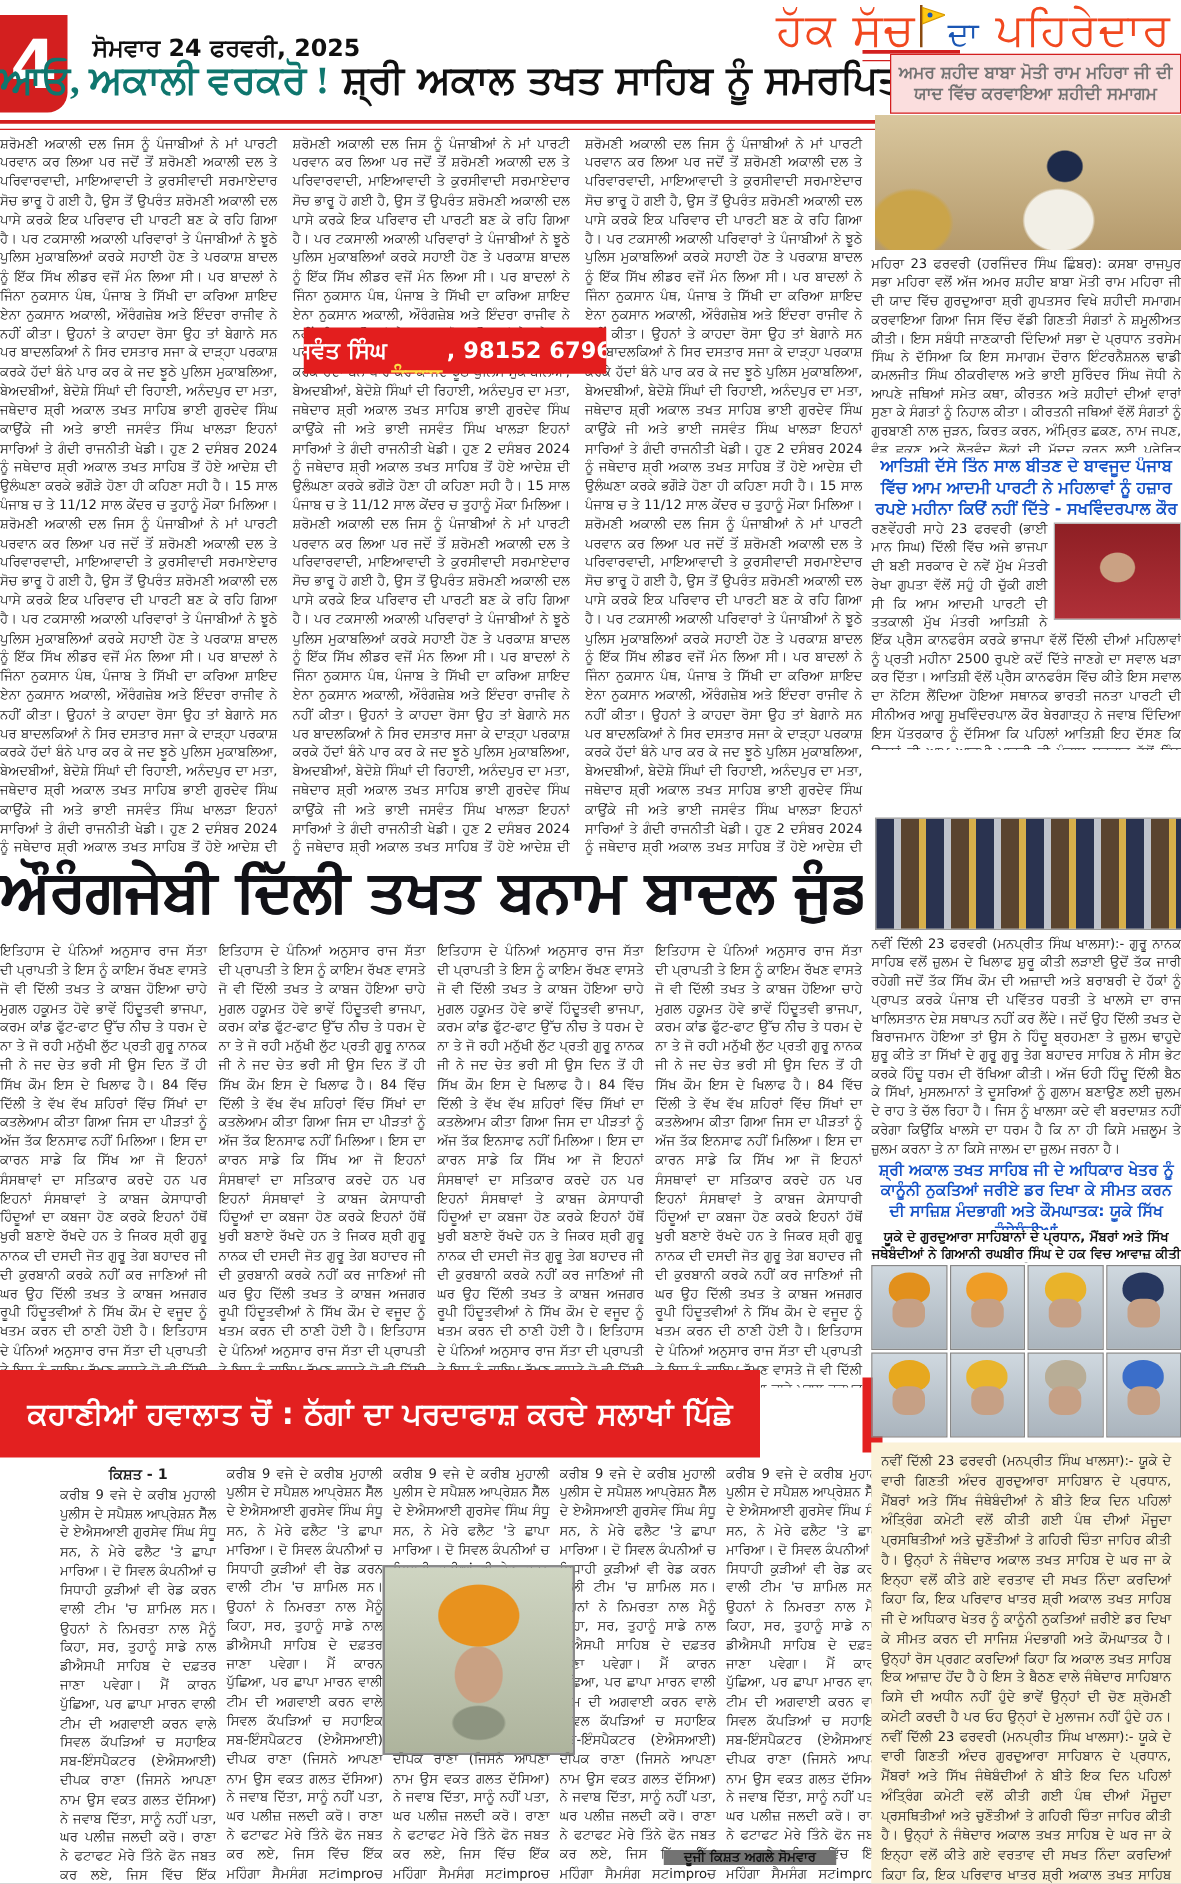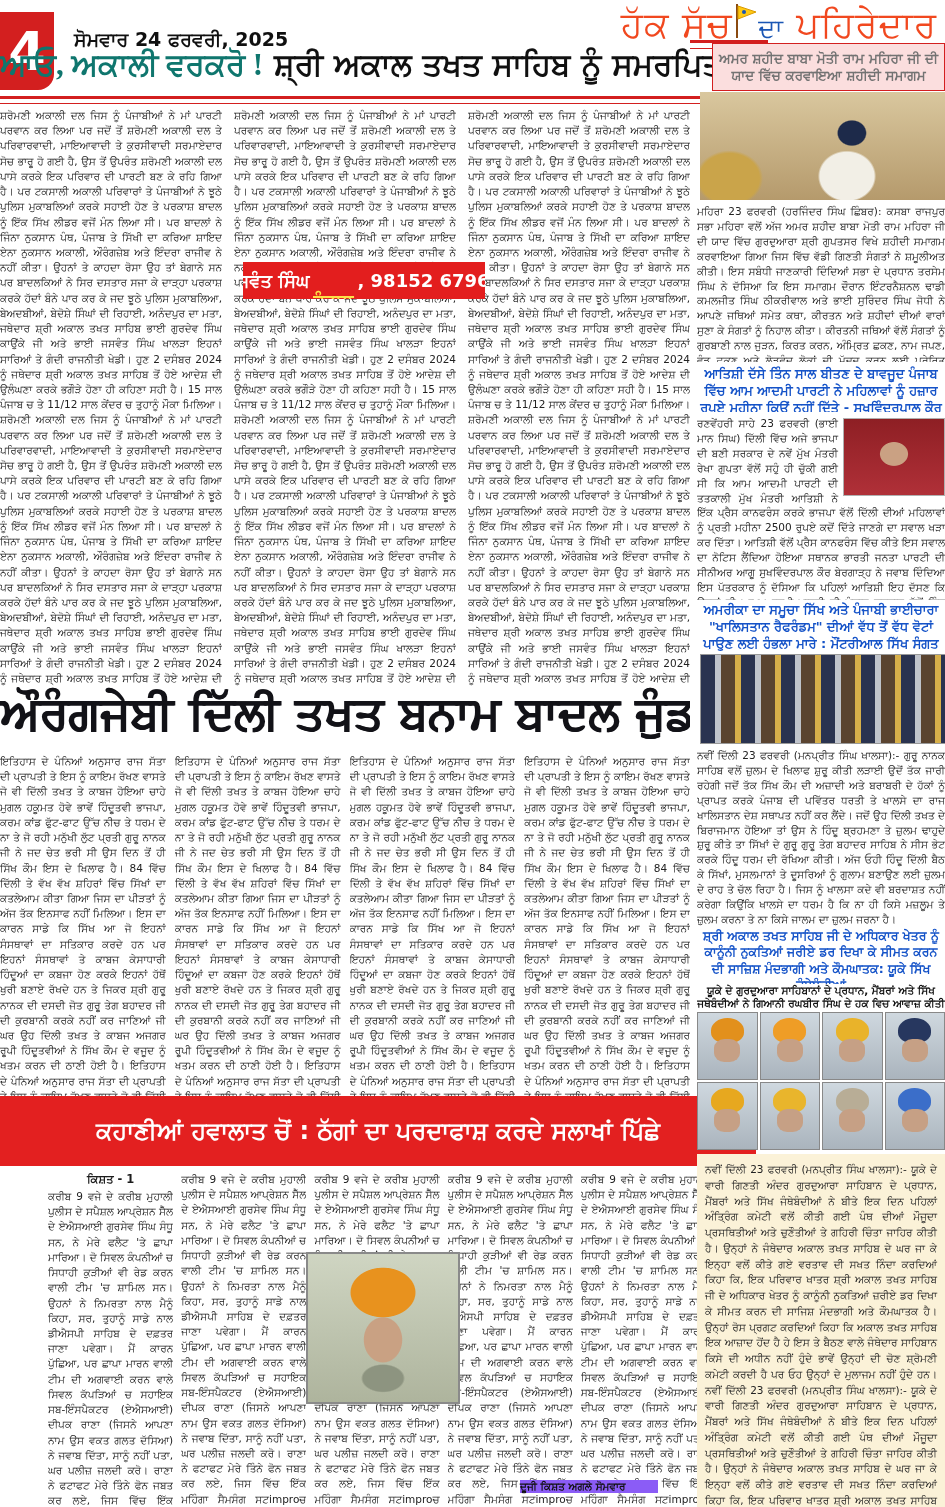--- a/index.html
+++ b/index.html
@@ -38,30 +38,30 @@
                  overflow:hidden; z-index:3; }
   .contact-box .hl { color:#fde047; padding:0 4px;margin-top:41px; }
 
   
   .mid-headline { position:absolute; left:0; top:686px; width:690px; height:62px;
                   font-size:46px; font-weight:bold; color:#121217; text-align:center;
                   white-space:nowrap; overflow:hidden; text-shadow:1px 0 0 #121217; }
   .mid-cols { left:0; top:754px; width:690px; height:356px; gap:9px; }
 
   
-  .banner { position:absolute; left:0; top:1096px; width:756px; height:70px; background:#e32020;
+  .banner { position:absolute; left:0; top:1096px; width:608px; height:70px; background:#e32020;
             color:#fff; font-weight:bold; text-align:center; display:flex; flex-direction:column;
             justify-content:center; gap:2px; overflow:hidden; }
   .banner .l1 { font-size:24px; white-space:nowrap; }
   .banner .l2 { font-size:23px; white-space:nowrap; }
   .banner-edge { position:absolute; left:690px; top:1102px; width:16px; height:60px; background:#e32020; }
   .serial-cols { left:0; top:1172px; width:658px; height:335px; gap:8px;margin-left:48px; }
   .kishat { font-size:11.5px; font-weight:bold; text-align:center; margin-bottom:3px; }
-  .serial-footer { position:absolute; left:520px; top:1480px; width:138px; text-align:left;
-                   font-size:10.5px; font-weight:bold; color:#111; background:#8b5cf6; z-index:3; }
+  .serial-footer { position:absolute; left:531px; top:1480px; width:138px; text-align:center;
+                   font-size:10.5px; font-weight:bold; color:#111; background:#737373; z-index:3; }
   .taggar-photo { position:absolute; left:306px; top:1252px; width:150px; height:148px; z-index:3;
                   border:2px solid #8a8a8a; background:
                   radial-gradient(55px 42px at 50% 26%, #e8921e 58%, rgba(0,0,0,0) 60%),
                   radial-gradient(34px 40px at 50% 58%, #c9a183 55%, rgba(0,0,0,0) 58%),
                   radial-gradient(40px 26px at 50% 84%, #8d9480 50%, rgba(0,0,0,0) 55%),
                   linear-gradient(#cfd5c2, #aeb49d); }
 
   
   .rr-pinkbox { position:absolute; left:712px; top:43px; width:231px; height:46px;
                 background:#fbdede; border:1px solid #d31f1f; color:#737373; font-weight:bold;
@@ -167,21 +167,20 @@
   <div class="rr-pinkbox">ਅਮਰ ਸ਼ਹੀਦ ਬਾਬਾ ਮੋਤੀ ਰਾਮ ਮਹਿਰਾ ਜੀ ਦੀ ਯਾਦ ਵਿੱਚ ਕਰਵਾਇਆ ਸ਼ਹੀਦੀ ਸਮਾਗਮ</div>
   <div class="rr-photo-musician"></div>
   <div class="rr-body" style="left:697px; top:204px; width:248px; height:158px;">ਮਹਿਰਾ 23 ਫਰਵਰੀ (ਹਰਜਿੰਦਰ ਸਿੰਘ ਛਿੰਬਰ): ਕਸਬਾ ਰਾਜਪੁਰ ਸਭਾ ਮਹਿਰਾ ਵਲੋਂ ਅੱਜ ਅਮਰ ਸ਼ਹੀਦ ਬਾਬਾ ਮੋਤੀ ਰਾਮ ਮਹਿਰਾ ਜੀ ਦੀ ਯਾਦ ਵਿੱਚ ਗੁਰਦੁਆਰਾ ਸ਼੍ਰੀ ਗੁਪਤਸਰ ਵਿਖੇ ਸ਼ਹੀਦੀ ਸਮਾਗਮ ਕਰਵਾਇਆ ਗਿਆ ਜਿਸ ਵਿੱਚ ਵੱਡੀ ਗਿਣਤੀ ਸੰਗਤਾਂ ਨੇ ਸ਼ਮੂਲੀਅਤ ਕੀਤੀ। ਇਸ ਸਬੰਧੀ ਜਾਣਕਾਰੀ ਦਿੰਦਿਆਂ ਸਭਾ ਦੇ ਪ੍ਰਧਾਨ ਤਰਸੇਮ ਸਿੰਘ ਨੇ ਦੱਸਿਆ ਕਿ ਇਸ ਸਮਾਗਮ ਦੌਰਾਨ ਇੰਟਰਨੈਸ਼ਨਲ ਢਾਡੀ ਕਮਲਜੀਤ ਸਿੰਘ ਠੀਕਰੀਵਾਲ ਅਤੇ ਭਾਈ ਸੁਰਿੰਦਰ ਸਿੰਘ ਜੋਧੀ ਨੇ ਆਪਣੇ ਜਥਿਆਂ ਸਮੇਤ ਕਥਾ, ਕੀਰਤਨ ਅਤੇ ਸ਼ਹੀਦਾਂ ਦੀਆਂ ਵਾਰਾਂ ਸੁਣਾ ਕੇ ਸੰਗਤਾਂ ਨੂੰ ਨਿਹਾਲ ਕੀਤਾ। ਕੀਰਤਨੀ ਜਥਿਆਂ ਵੱਲੋਂ ਸੰਗਤਾਂ ਨੂੰ ਗੁਰਬਾਣੀ ਨਾਲ ਜੁੜਨ, ਕਿਰਤ ਕਰਨ, ਅੰਮ੍ਰਿਤ ਛਕਣ, ਨਾਮ ਜਪਣ, ਵੰਡ ਛਕਣ ਅਤੇ ਲੋੜਵੰਦ ਲੋਕਾਂ ਦੀ ਮੱਦਦ ਕਰਨ ਲਈ ਪ੍ਰੇਰਿਤ ਕੀਤਾ। ਸਮਾਗਮ ਦੇ ਅਖੀਰ ਵਿੱਚ ਪ੍ਰਬੰਧਕਾਂ ਵੱਲੋਂ ਸ਼ਹੀਦੀ ਸਮਾਗਮ ਵਿੱਚ ਹਾਜ਼ਰੀ ਭਰਨ ਵਾਲੇ ਜਥਿਆਂ ਅਤੇ ਪਤਵੰਤੇ ਸੱਜਣਾਂ ਨੂੰ ਯਾਦਗਾਰੀ ਚਿੰਨ੍ਹ ਅਤੇ ਸਿਰੋਪਾਓ ਦੇ ਕੇ ਸਨਮਾਨਿਤ ਕੀਤਾ। ਇਸ ਮੌਕੇ ਦੁੱਧ ਦਾ ਅਤੁੱਟ ਲੰਗਰ ਵਰਤਾਇਆ ਗਿਆ।</div>
 
   <div class="rr-head" style="left:697px; top:366px; width:248px; height:46px;">ਆਤਿਸ਼ੀ ਦੱਸੇ ਤਿੰਨ ਸਾਲ ਬੀਤਣ ਦੇ ਬਾਵਜੂਦ ਪੰਜਾਬ ਵਿੱਚ ਆਮ ਆਦਮੀ ਪਾਰਟੀ ਨੇ ਮਹਿਲਾਵਾਂ ਨੂੰ ਹਜ਼ਾਰ ਰੁਪਏ ਮਹੀਨਾ ਕਿਉਂ ਨਹੀਂ ਦਿੱਤੇ - ਸੁਖਵਿੰਦਰਪਾਲ ਕੌਰ ਬੇਰਗਾੜ੍ਹ</div>
   <div class="rr-body" style="left:697px; top:416px; width:248px; height:184px;">
     <span class="photo-woman"></span>
     <span>ਰਣਵੇਂਹਰੀ ਸਾਹੇ 23 ਫਰਵਰੀ (ਭਾਈ ਮਾਨ ਸਿਘ) ਦਿੱਲੀ ਵਿੱਚ ਅਜੇ ਭਾਜਪਾ ਦੀ ਬਣੀ ਸਰਕਾਰ ਦੇ ਨਵੇਂ ਮੁੱਖ ਮੰਤਰੀ ਰੇਖਾ ਗੁਪਤਾ ਵੱਲੋਂ ਸਹੁੰ ਹੀ ਚੁੱਕੀ ਗਈ ਸੀ ਕਿ ਆਮ ਆਦਮੀ ਪਾਰਟੀ ਦੀ ਤਤਕਾਲੀ ਮੁੱਖ ਮੰਤਰੀ ਆਤਿਸ਼ੀ ਨੇ ਇੱਕ ਪ੍ਰੈਸ ਕਾਨਫਰੰਸ ਕਰਕੇ ਭਾਜਪਾ ਵੱਲੋਂ ਦਿੱਲੀ ਦੀਆਂ ਮਹਿਲਾਵਾਂ ਨੂੰ ਪ੍ਰਤੀ ਮਹੀਨਾ 2500 ਰੁਪਏ ਕਦੋਂ ਦਿੱਤੇ ਜਾਣਗੇ ਦਾ ਸਵਾਲ ਖੜਾ ਕਰ ਦਿੱਤਾ। ਆਤਿਸ਼ੀ ਵੱਲੋਂ ਪ੍ਰੈਸ ਕਾਨਫਰੰਸ ਵਿੱਚ ਕੀਤੇ ਇਸ ਸਵਾਲ ਦਾ ਨੋਟਿਸ ਲੈਂਦਿਆ ਹੋਇਆ ਸਥਾਨਕ ਭਾਰਤੀ ਜਨਤਾ ਪਾਰਟੀ ਦੀ ਸੀਨੀਅਰ ਆਗੂ ਸੁਖਵਿੰਦਰਪਾਲ ਕੌਰ ਬੇਰਗਾੜ੍ਹ ਨੇ ਜਵਾਬ ਦਿੰਦਿਆ ਇਸ ਪੱਤਰਕਾਰ ਨੂੰ ਦੱਸਿਆ ਕਿ ਪਹਿਲਾਂ ਆਤਿਸ਼ੀ ਇਹ ਦੱਸਣ ਕਿ ਉਹਨਾਂ ਦੀ ਆਮ ਆਦਮੀ ਪਾਰਟੀ ਦੀ ਪੰਜਾਬ ਸਰਕਾਰ ਵੱਲੋਂ ਤਿੰਨ ਸਾਲ ਬੀਤਣ ਦੇ ਬਾਵਜੂਦ ਮਹਿਲਾਵਾਂ ਨੂੰ ਹਜ਼ਾਰ ਰੁਪਏ ਮਹੀਨਾ ਕਿਉਂ ਨਹੀਂ ਦਿੱਤੇ।</span>
   </div>
 
-  <div class="rr-head" style="left:697px; top:602px; width:248px; height:50px;">ਅਮਰੀਕਾ ਦਾ ਸਮੂਚਾ ਸਿੱਖ ਅਤੇ ਪੰਜਾਬੀ ਭਾਈਚਾਰਾ "ਖਾਲਿਸਤਾਨ ਰੈਫਰੰਡਮ" ਦੀਆਂ ਵੱਧ ਤੋਂ ਵੱਧ ਵੋਟਾਂ ਪਾਉਣ ਲਈ ਹੰਭਲਾ ਮਾਰੇ : ਮੌਂਟਰੀਆਲ ਸਿੱਖ ਸੰਗਤ</div>
   <div class="rr-photo-group"></div>
   <div class="rr-body" style="left:697px; top:748px; width:248px; height:178px;">ਨਵੀਂ ਦਿੱਲੀ 23 ਫਰਵਰੀ (ਮਨਪ੍ਰੀਤ ਸਿੰਘ ਖਾਲਸਾ):- ਗੁਰੂ ਨਾਨਕ ਸਾਹਿਬ ਵਲੋਂ ਜ਼ੁਲਮ ਦੇ ਖਿਲਾਫ ਸ਼ੁਰੂ ਕੀਤੀ ਲੜਾਈ ਉਦੋਂ ਤੱਕ ਜਾਰੀ ਰਹੇਗੀ ਜਦੋਂ ਤੱਕ ਸਿੱਖ ਕੌਮ ਦੀ ਅਜ਼ਾਦੀ ਅਤੇ ਬਰਾਬਰੀ ਦੇ ਹੱਕਾਂ ਨੂੰ ਪ੍ਰਾਪਤ ਕਰਕੇ ਪੰਜਾਬ ਦੀ ਪਵਿੱਤਰ ਧਰਤੀ ਤੇ ਖਾਲਸੇ ਦਾ ਰਾਜ ਖਾਲਿਸਤਾਨ ਦੇਸ਼ ਸਥਾਪਤ ਨਹੀਂ ਕਰ ਲੈਂਦੇ। ਜਦੋਂ ਉਹ ਦਿੱਲੀ ਤਖਤ ਦੇ ਬਿਰਾਜਮਾਨ ਹੋਇਆ ਤਾਂ ਉਸ ਨੇ ਹਿੰਦੂ ਬ੍ਰਹਮਣਾ ਤੇ ਜ਼ੁਲਮ ਢਾਹੁਦੇ ਸ਼ੁਰੂ ਕੀਤੇ ਤਾ ਸਿੱਖਾਂ ਦੇ ਗੁਰੂ ਗੁਰੂ ਤੇਗ ਬਹਾਦਰ ਸਾਹਿਬ ਨੇ ਸੀਸ ਭੇਟ ਕਰਕੇ ਹਿੰਦੂ ਧਰਮ ਦੀ ਰੱਖਿਆ ਕੀਤੀ। ਅੱਜ ਓਹੀ ਹਿੰਦੂ ਦਿੱਲੀ ਬੈਠ ਕੇ ਸਿੱਖਾਂ, ਮੁਸਲਮਾਨਾਂ ਤੇ ਦੂਸਰਿਆਂ ਨੂੰ ਗੁਲਾਮ ਬਣਾਉਣ ਲਈ ਜ਼ੁਲਮ ਦੇ ਰਾਹ ਤੇ ਚੱਲ ਰਿਹਾ ਹੈ। ਜਿਸ ਨੂੰ ਖਾਲਸਾ ਕਦੇ ਵੀ ਬਰਦਾਸ਼ਤ ਨਹੀਂ ਕਰੇਗਾ ਕਿਉਂਕਿ ਖਾਲਸੇ ਦਾ ਧਰਮ ਹੈ ਕਿ ਨਾ ਹੀ ਕਿਸੇ ਮਜ਼ਲੂਮ ਤੇ ਜ਼ੁਲਮ ਕਰਨਾ ਤੇ ਨਾ ਕਿਸੇ ਜਾਲਮ ਦਾ ਜ਼ੁਲਮ ਜਰਨਾ ਹੈ।</div>
 
   <div class="rr-head" style="left:697px; top:928px; width:248px; height:56px; font-size:12.5px;">ਸ਼੍ਰੀ ਅਕਾਲ ਤਖਤ ਸਾਹਿਬ ਜੀ ਦੇ ਅਧਿਕਾਰ ਖੇਤਰ ਨੂੰ ਕਾਨੂੰਨੀ ਨੁਕਤਿਆਂ ਜਰੀਏ ਡਰ ਦਿਖਾ ਕੇ ਸੀਮਤ ਕਰਨ ਦੀ ਸਾਜ਼ਿਸ਼ ਮੰਦਭਾਗੀ ਅਤੇ ਕੌਮਘਾਤਕ: ਯੂਕੇ ਸਿੱਖ ਜੰਥੇਬੰਦੀਆਂ</div>
   <div class="rr-subhead" style="left:697px; top:984px; width:248px; height:26px;">ਯੂਕੇ ਦੇ ਗੁਰਦੁਆਰਾ ਸਾਹਿਬਾਨਾਂ ਦੇ ਪ੍ਰਧਾਨ, ਮੈਂਬਰਾਂ ਅਤੇ ਸਿੱਖ ਜਥੇਬੰਦੀਆਂ ਨੇ ਗਿਆਨੀ ਰਘਬੀਰ ਸਿੰਘ ਦੇ ਹਕ ਵਿਚ ਆਵਾਜ਼ ਕੀਤੀ ਬੁਲੰਦ</div>
 
   <div class="portrait-grid">
     <div class="pcell t1"></div>
     <div class="pcell t2"></div>
     <div class="pcell t3"></div>

